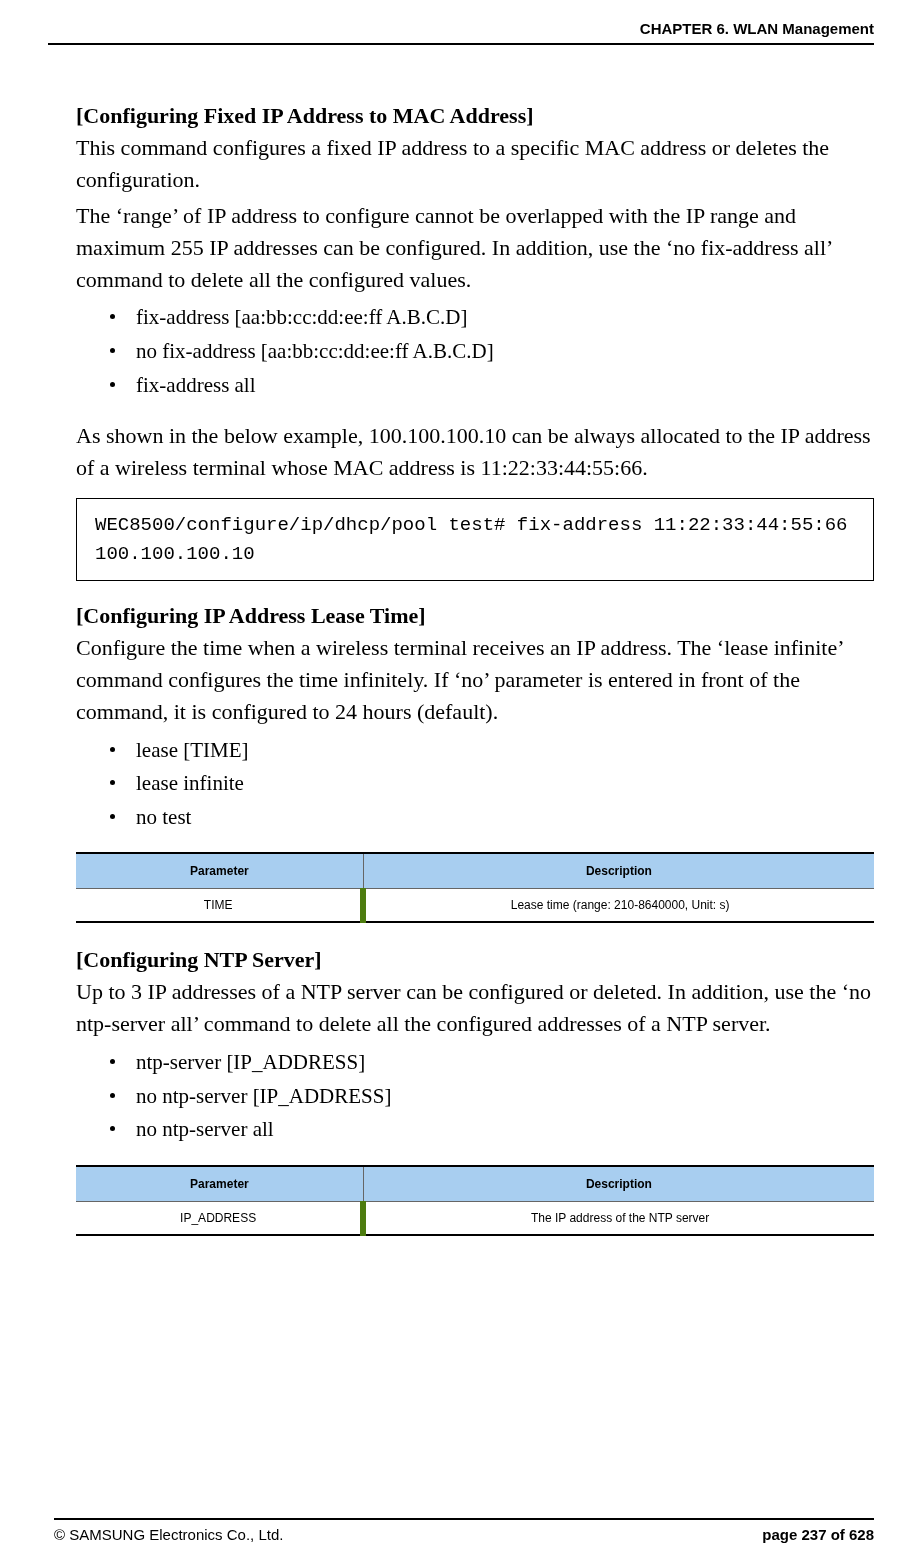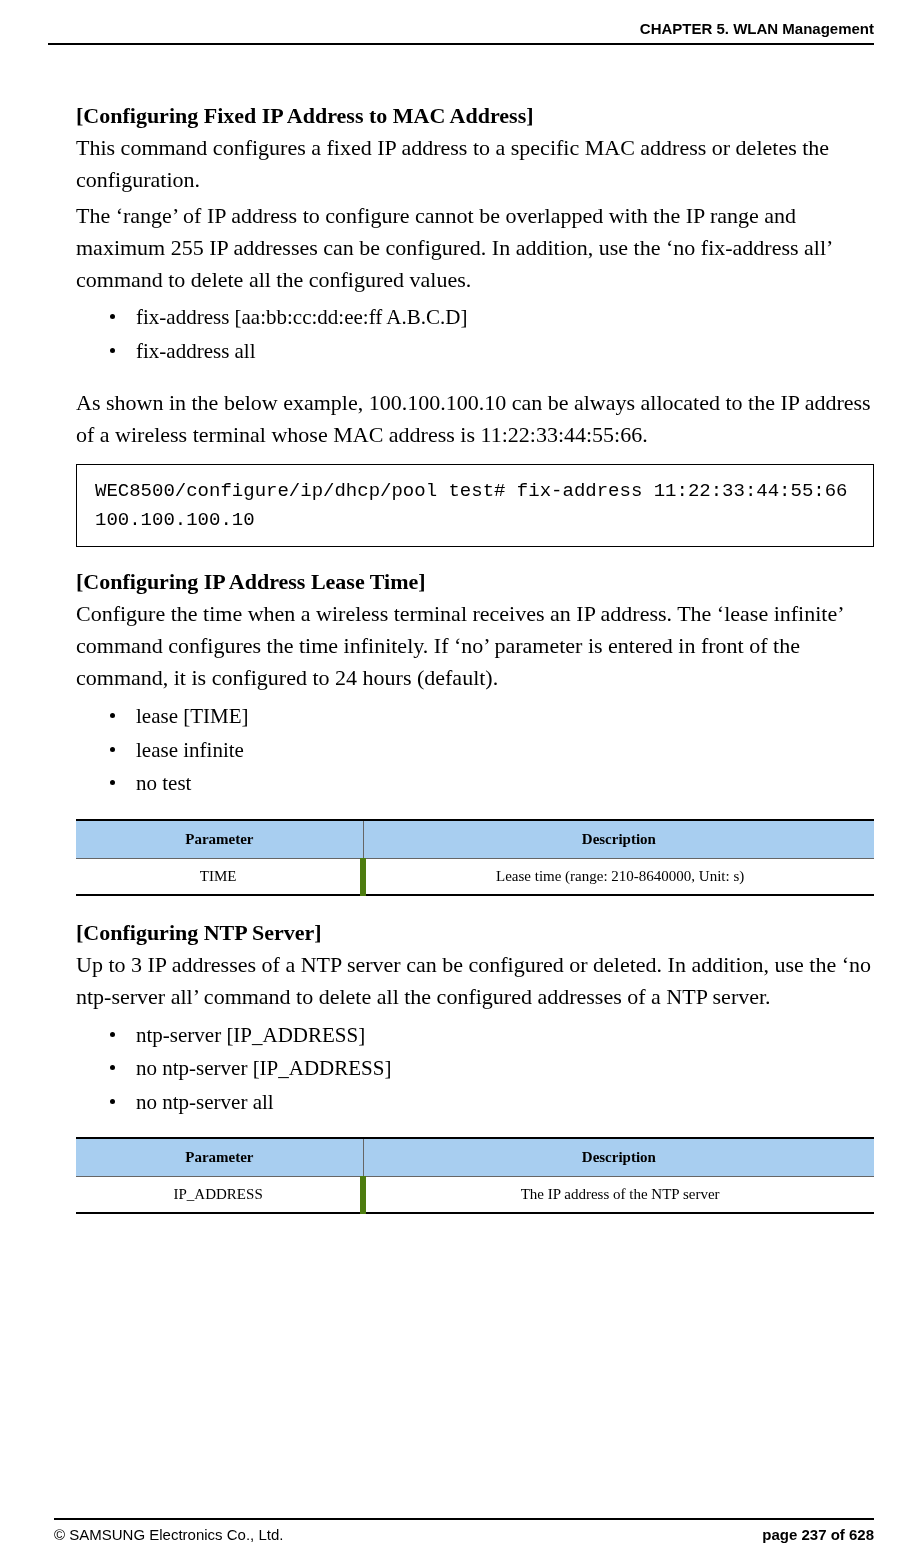--- a/index.html
+++ b/index.html
@@ -66,22 +66,22 @@
       font-family: "Courier New", monospace;
       font-size: 19px;
       line-height: 1.5;
       margin: 14px 0 22px 0;
       white-space: pre-wrap;
     }
     table.param {
       width: 100%;
       border-collapse: collapse;
       margin: 14px 0 24px 0;
-      font-family: Liberation Serif, serif;
-      font-size: 15px;
+      font-family: Liberation Sans, sans-serif;
+      font-size: 12px;
     }
     table.param th {
       background: #a8cef0;
       font-weight: bold;
       padding: 10px 8px;
       text-align: center;
       border-top: 2px solid #000;
       border-bottom: 1px solid #666;
     }
     table.param th:first-child {
@@ -109,30 +109,31 @@
       font-family: Arial, sans-serif;
       font-size: 15px;
     }
     .footer .page-num { font-weight: bold; }
   </style>
 </head>
 <body>
 
 <div class="page">
   <div class="header">
-    <span>CHAPTER 5. WLAN Management</span>
+    <span>CHAPTER 6. WLAN Management</span>
   </div>
 
   <div class="content">
 
     <div class="section-title">[Configuring Fixed IP Address to MAC Address]</div>
     <div class="body-text">This command configures a fixed IP address to a specific MAC address or deletes the configuration.</div>
     <div class="body-text">The ‘range’ of IP address to configure cannot be overlapped with the IP range and maximum 255 IP addresses can be configured. In addition, use the ‘no fix-address all’ command to delete all the configured values.</div>
     <ul class="cmd-list">
       <li>fix-address [aa:bb:cc:dd:ee:ff A.B.C.D]</li>
+      <li>no fix-address [aa:bb:cc:dd:ee:ff A.B.C.D]</li>
       <li>fix-address all</li>
     </ul>
     <div class="body-text">As shown in the below example, 100.100.100.10 can be always allocated to the IP address of a wireless terminal whose MAC address is 11:22:33:44:55:66.</div>
     <div class="code-box">WEC8500/configure/ip/dhcp/pool test# fix-address 11:22:33:44:55:66 100.100.100.10</div>
 
     <div class="section-title">[Configuring IP Address Lease Time]</div>
     <div class="body-text">Configure the time when a wireless terminal receives an IP address. The ‘lease infinite’ command configures the time infinitely. If ‘no’ parameter is entered in front of the command, it is configured to 24 hours (default).</div>
     <ul class="cmd-list">
       <li>lease [TIME]</li>
       <li>lease infinite</li>

